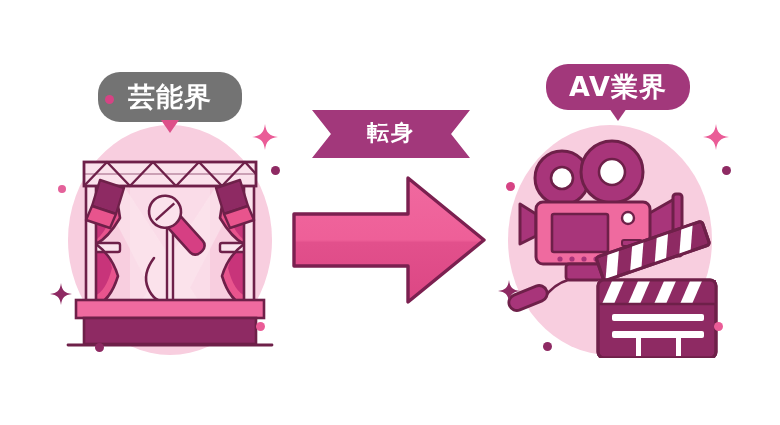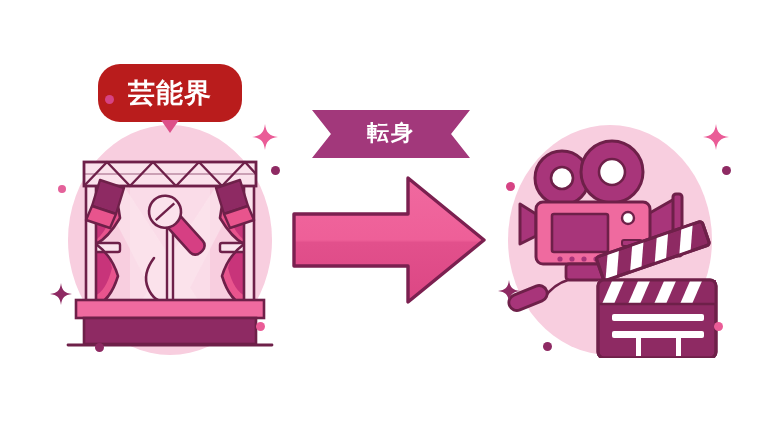--- a/index.html
+++ b/index.html
@@ -41,24 +41,24 @@
     bottom: -11px;
     left: 50%;
     margin-left: -9px;
     width: 0;
     height: 0;
     border-left: 9px solid transparent;
     border-right: 9px solid transparent;
   }
   #badge-left {
     left: 98px;
-    top: 64px;
+    top: 72px;
     width: 144px;
-    height: 58px;
-    background: #b91c1c;
+    height: 50px;
+    background: #737373;
   }
   #badge-left .tail { border-top: 13px solid #DD4F89; }
   #badge-right {
     left: 546px;
     top: 64px;
     width: 144px;
     height: 46px;
     background: #A2387B;
   }
   #badge-right .tail { border-top: 13px solid #A2387B; }
@@ -268,20 +268,24 @@
       </defs>
       <polygon points="4,42 118,42 118,6 194,68 118,130 118,94 4,94" fill="url(#arrowGrad)" stroke="#7B2050" stroke-width="3.4" stroke-linejoin="round"></polygon>
     </svg>
   </div>
 
   <div class="badge" id="badge-left">
     <span class="badge-text">芸能界</span>
     <span class="tail"></span>
   </div>
 
+  <div class="badge" id="badge-right">
+    <span class="badge-text">AV業界</span>
+    <span class="tail"></span>
+  </div>
 
   <div id="ribbon">
     <div class="ribbon-shape"></div>
     <div class="ribbon-text">転身</div>
   </div>
 
   <div id="deco-layer">
       <div class="deco dot" style="left: 105px; top: 95px; width: 9px; height: 9px; background: rgb(214, 67, 132);"></div>
       <div class="deco dot" style="left: 58px; top: 185px; width: 8px; height: 8px; background: rgb(228, 97, 154);"></div>
       <div class="deco sparkle" style="left: 50px; top: 283px; width: 22px; height: 22px;">

